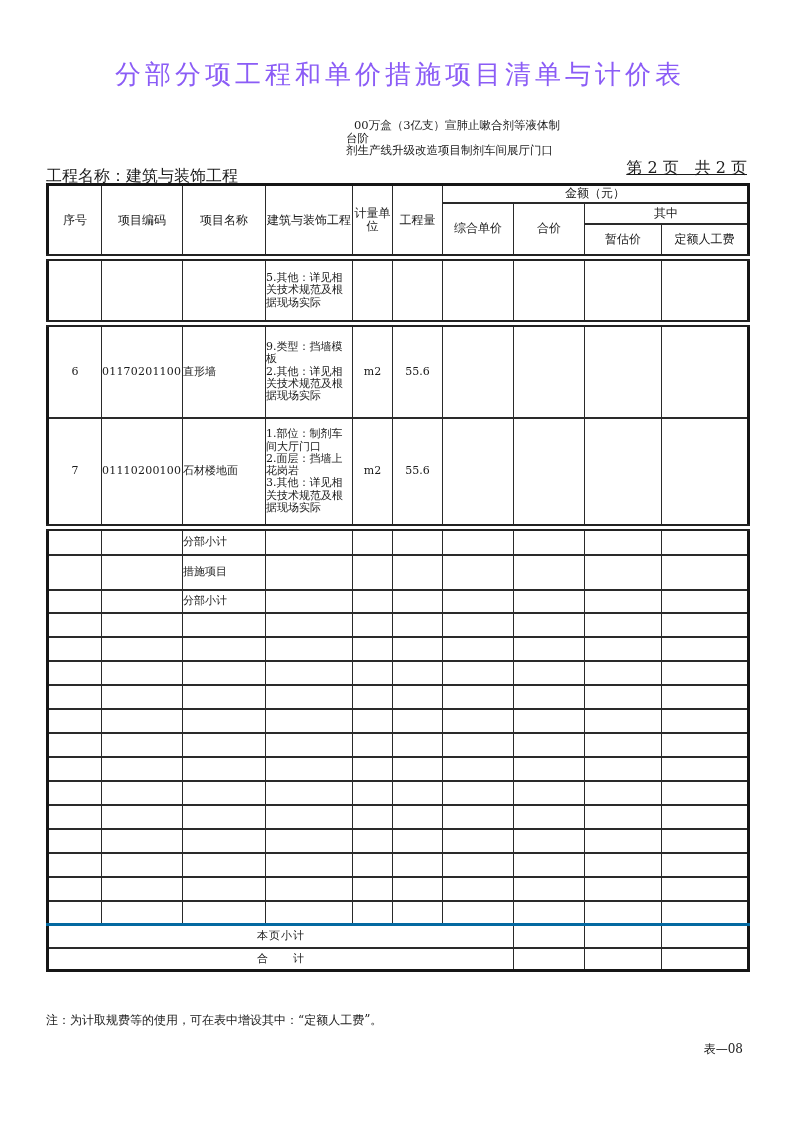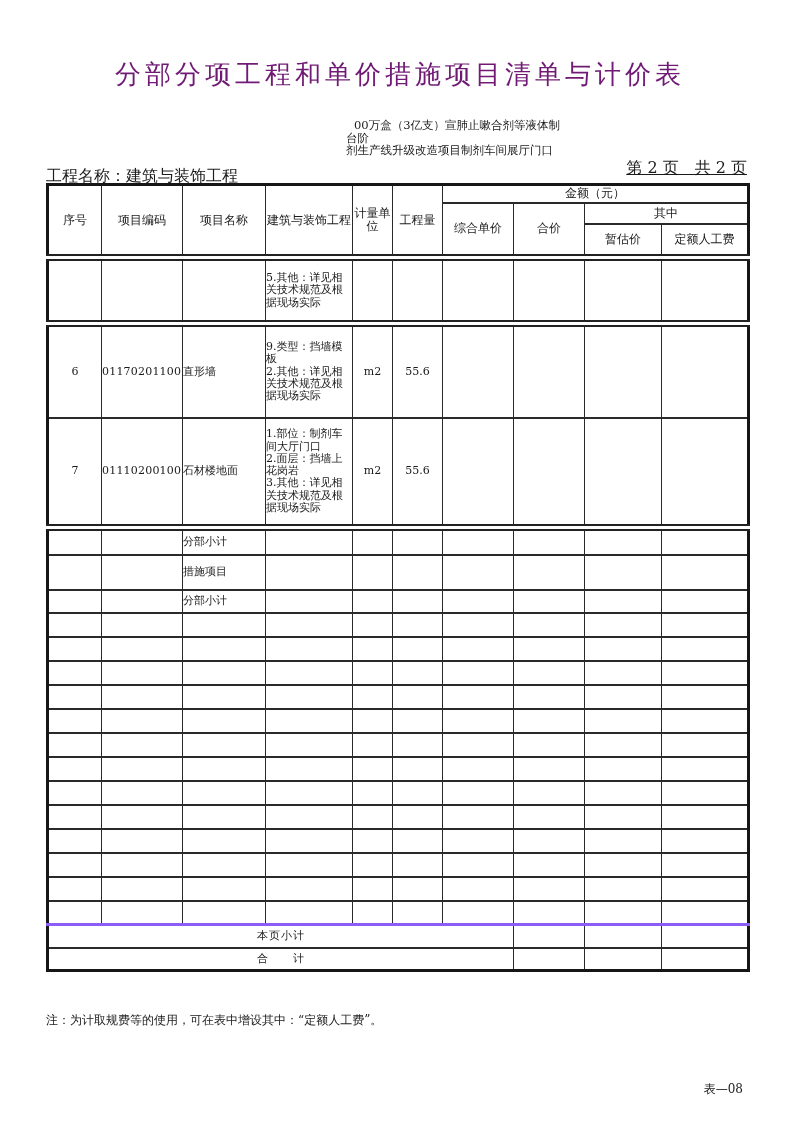--- a/index.html
+++ b/index.html
@@ -2,21 +2,21 @@
 <html><head>
 <meta charset="utf-8">
 <style>
   html,body{margin:0;padding:0;background:#e8e8e8;}
   .page{
     position:relative;width:800px;height:1128px;margin:0 auto;background:#ffffff;
     font-family:"DejaVu Serif","Liberation Serif",serif;color:#1b1b1b;overflow:hidden;
   }
   .title{
     position:absolute;top:57px;left:0;width:100%;margin:0;
-    font-size:26px;font-weight:400;text-align:center;letter-spacing:4px;color:#701a75;
+    font-size:26px;font-weight:400;text-align:center;letter-spacing:4px;color:#8b5cf6;
   }
   .project-name{position:absolute;left:46px;top:166px;font-size:16px;white-space:nowrap;}
   .section-block{position:absolute;left:346px;top:119px;width:372px;font-size:11.5px;line-height:12.6px;}
   .section-block .sec-line:first-child{padding-left:8px;}
   .page-info{position:absolute;right:53px;top:158px;font-size:16px;white-space:nowrap;text-decoration:underline;}
 
   table.sheet{
     position:absolute;left:46px;top:183px;width:701px;
     border-collapse:collapse;table-layout:fixed;border:3px solid #161616;
   }
@@ -33,32 +33,32 @@
   tbody tr{height:24px;}
   tbody tr:nth-child(1){height:66px;}
   tbody tr:nth-child(2){height:94px;}
   tbody tr:nth-child(3){height:110px;}
   tbody tr:nth-child(4){height:27px;}
   tbody tr:nth-child(5){height:35px;}
   tbody tr:nth-child(6){height:23px;}
   tbody tr:nth-child(20),tbody tr:nth-child(21){height:23px;}
   
   tbody tr:nth-child(1) td,tbody tr:nth-child(2) td,tbody tr:nth-child(4) td{border-top:7px double #222;}
-  tbody tr:nth-child(20) td{border-top:3px solid #8b5cf6;}
+  tbody tr:nth-child(20) td{border-top:3px solid #0369a1;}
 
   td.c-seq{text-align:center;font-size:12px;}
   td.c-code{text-align:left;font-size:10.5px;padding-left:2px;letter-spacing:0.2px;}
   td.c-name{text-align:left;font-size:11.5px;padding-left:3px;}
   td.c-feat{text-align:left;padding:2px 1px 2px 2px;}
   td.c-feat div{line-height:12.3px;}
   td.c-unit,td.c-qty{text-align:center;font-size:11px;}
   td.c-total-label{text-align:center;font-size:12.5px;letter-spacing:1px;}
 
   .footnote{position:absolute;left:46px;top:1012px;font-size:12px;}
-  .form-code{position:absolute;right:57px;top:1041px;font-size:12px;margin-top:40px;}
+  .form-code{position:absolute;right:57px;top:1041px;font-size:12px;}
 </style>
 </head>
 <body>
 
 <div class="page">
 
   <h1 class="title">分部分项工程和单价措施项目清单与计价表</h1>
 
   <div class="project-name">工程名称：建筑与装饰工程</div>
 

